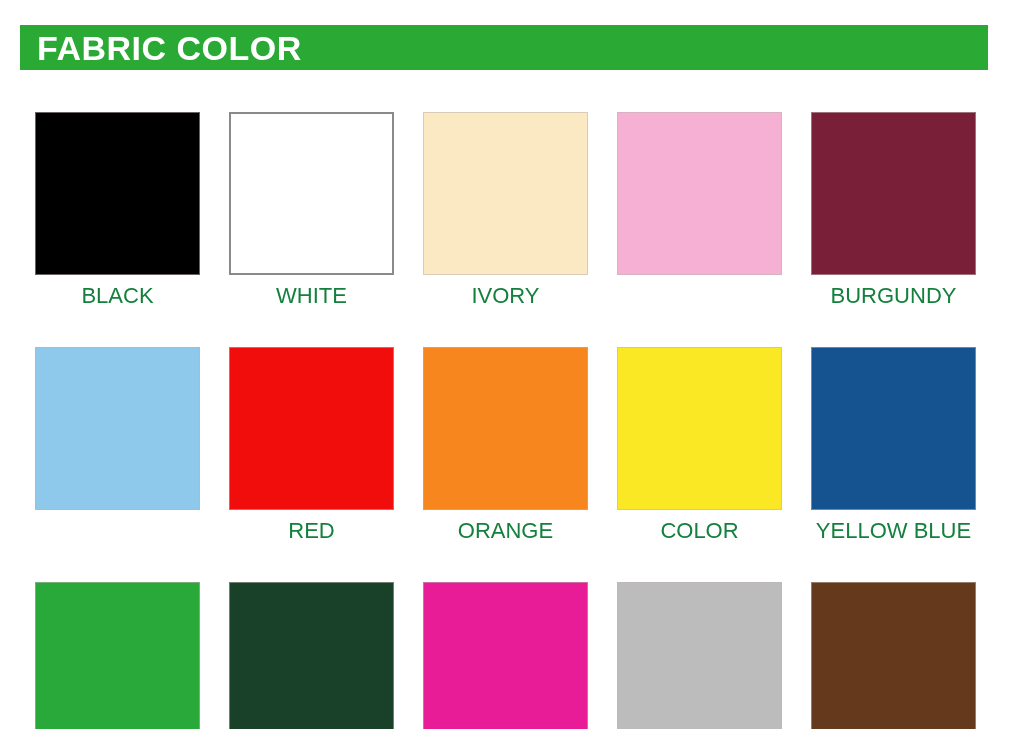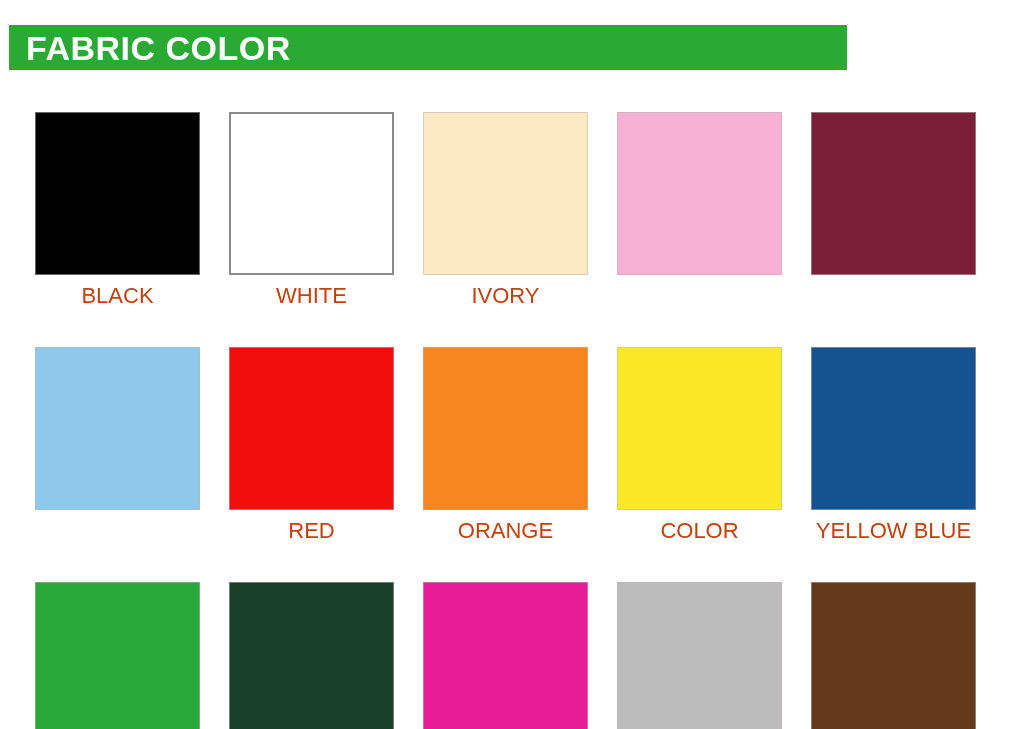--- a/index.html
+++ b/index.html
@@ -18,23 +18,23 @@
   #page {
     position: relative;
     width: 1013px;
     height: 729px;
     background: #ffffff;
   }
 
   
   #header-banner {
     position: absolute;
-    left: 9px;
+    left: 20px;
     top: 25px;
-    width: 838px;
+    width: 968px;
     height: 45px;
     background: #2aa935;
     display: flex;
     align-items: center;
   }
   #header-title {
     color: #ffffff;
     font-family: "Liberation Sans", sans-serif;
     font-weight: bold;
     font-size: 34px;
@@ -79,21 +79,21 @@
   .swatch-chip.hairline {
     outline: 1px solid rgba(190,180,175,0.55);
     outline-offset: -1px;
   }
 
   .swatch-label {
     margin-top: 8px;
     font-family: "Liberation Sans", sans-serif;
     font-size: 22px;
     line-height: 26px;
-    color: #c2410c;
+    color: #15803d;
     text-align: center;
     white-space: nowrap;
   }
 </style>
 </head>
 <body>
 
 <div id="page">
 
   <div id="header-banner">
@@ -112,20 +112,21 @@
         </div>
         <div class="swatch-cell">
           <div class="swatch-chip hairline" style="background: rgb(251, 233, 196);"></div>
           <div class="swatch-label">IVORY</div>
         </div>
         <div class="swatch-cell">
           <div class="swatch-chip hairline" style="background: rgb(245, 176, 212);"></div>
         </div>
         <div class="swatch-cell">
           <div class="swatch-chip hairline" style="background: rgb(122, 31, 56);"></div>
+          <div class="swatch-label">BURGUNDY</div>
         </div>
       </div>
       <div class="swatch-row">
         <div class="swatch-cell">
           <div class="swatch-chip hairline" style="background: rgb(142, 200, 234);"></div>
         </div>
         <div class="swatch-cell">
           <div class="swatch-chip hairline" style="background: rgb(242, 13, 13);"></div>
           <div class="swatch-label">RED</div>
         </div>

